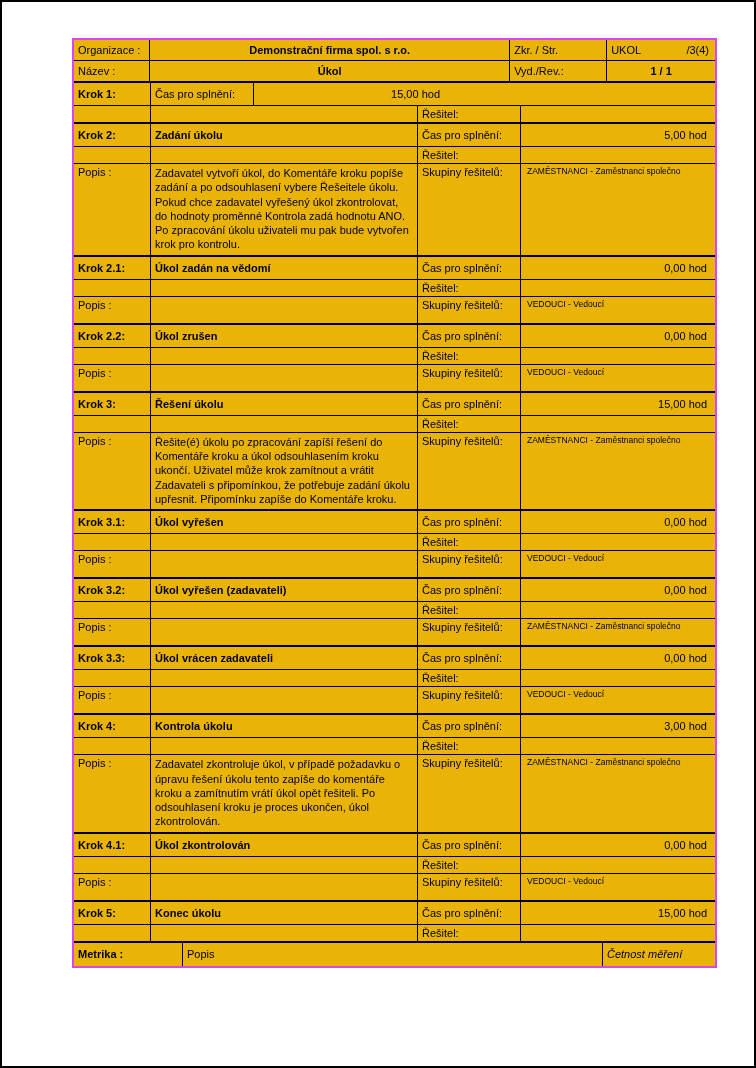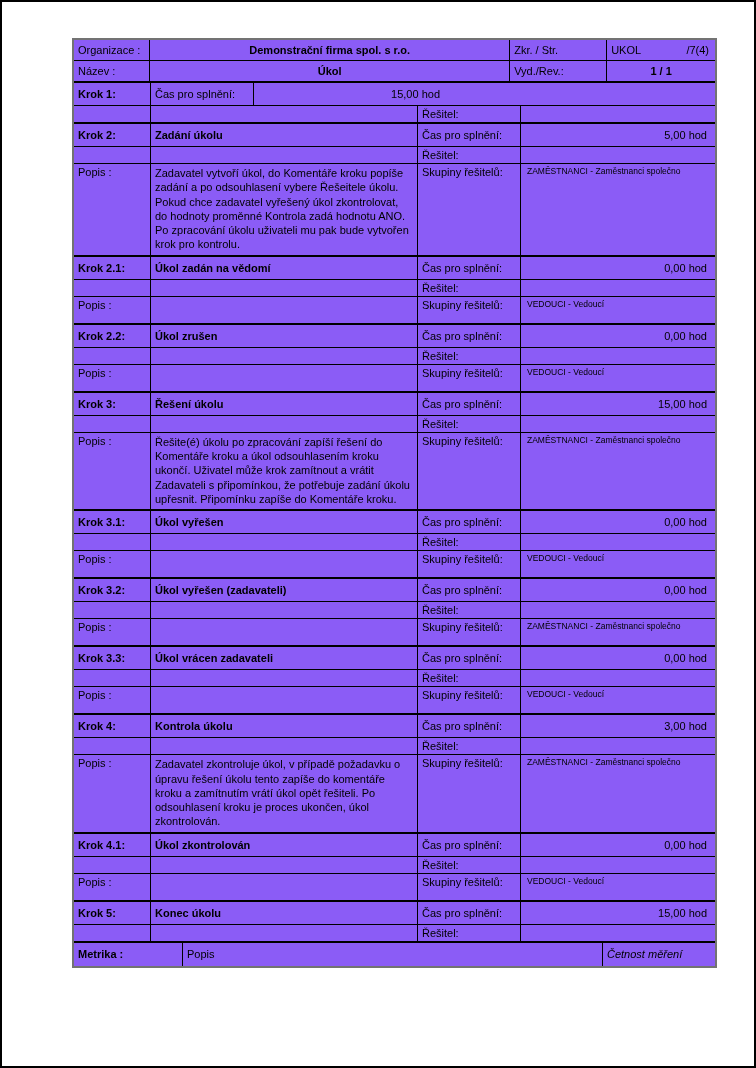--- a/index.html
+++ b/index.html
@@ -4,21 +4,21 @@
 <style>
   html,body { margin:0; padding:0; background:#fff; }
   .page {
     position:relative; width:756px; height:1068px; box-sizing:border-box;
     border:2px solid #000; background:#fff; color:#000;
     font-family:"Liberation Sans", sans-serif; font-size:11px;
     overflow:hidden;
   }
   .doc {
     position:absolute; left:70px; top:36px; width:645px;
-    box-sizing:border-box; border:2px solid #737373; background:#8b5cf6;
+    box-sizing:border-box; border:2px solid #d946ef; background:#eab308;
   }
   .row { display:flex; border-top:1px solid #000; align-items:stretch; }
   .row.first { border-top:none; }
   .row.thick { border-top:2px solid #000; }
   .cell {
     box-sizing:border-box; display:flex; align-items:center;
     padding:0 4px; overflow:hidden; white-space:nowrap;
   }
   .cell + .cell { border-left:1px solid #000; }
   
@@ -47,21 +47,21 @@
 
 <div class="page">
   <div class="doc">
 
     <div class="row hrow first">
       <div class="cell h1">Organizace :</div>
       <div class="cell h2 bold center">Demonstrační firma spol. s r.o.</div>
       <div class="cell h3">Zkr. / Str.</div>
       <div class="cell h4 split">
         <span>UKOL</span>
-        <span>/7(4)</span>
+        <span>/3(4)</span>
       </div>
     </div>
     <div class="row hrow">
       <div class="cell h1">Název :</div>
       <div class="cell h2 bold center">Úkol</div>
       <div class="cell h3">Vyd./Rev.:</div>
       <div class="cell h4 bold center">1 / 1</div>
     </div>
 
     <div id="steps">

